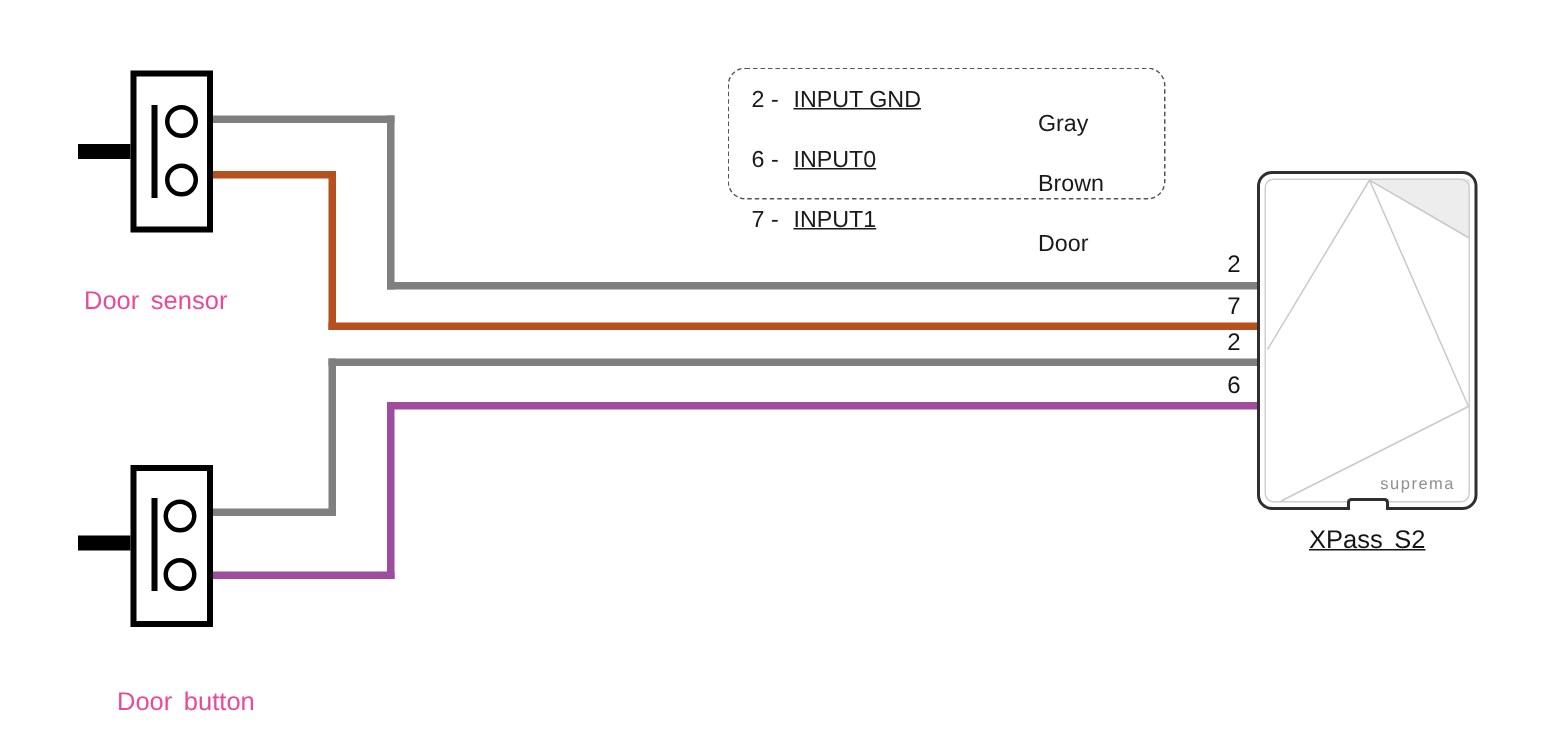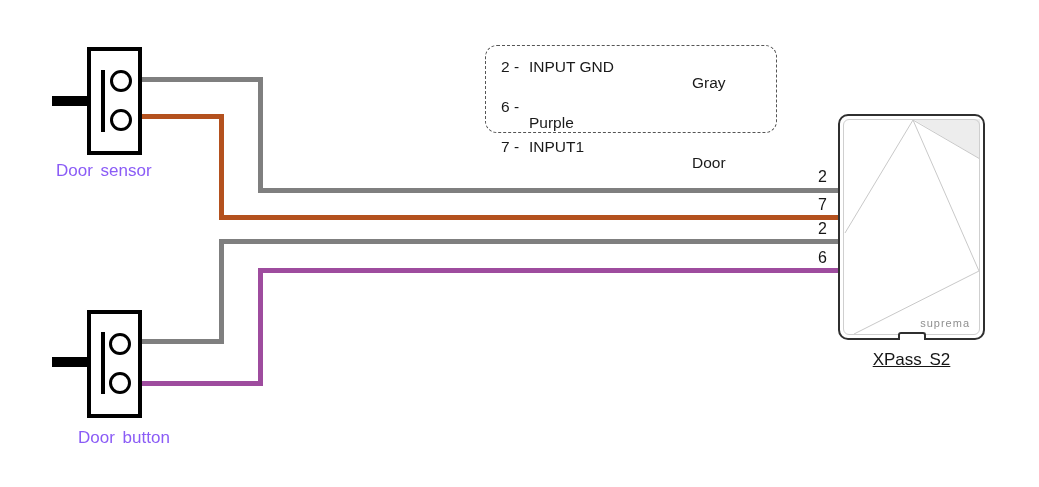--- a/index.html
+++ b/index.html
@@ -5,31 +5,31 @@
   html,body{margin:0;padding:0;background:#fff;}
   #canvas{
     position:relative;width:1039px;height:487px;background:#ffffff;overflow:hidden;
     font-family:"Liberation Sans","DejaVu Sans",sans-serif;color:#1a1a1a;
   }
   
   .switch-box{position:absolute;width:55px;height:108px;border:4px solid #000;background:#fff;box-sizing:border-box;}
   .switch-arm{position:absolute;width:51px;height:10px;background:#000;}
   .switch-pole{position:absolute;width:4px;background:#000;}
   .terminal{position:absolute;width:16px;height:16px;border:3px solid #000;border-radius:50%;background:#fff;}
-  .comp-label{position:absolute;font-size:17px;color:#8b5cf6;white-space:nowrap;word-spacing:3px;}
+  .comp-label{position:absolute;font-size:17px;color:#ec4899;white-space:nowrap;word-spacing:3px;margin-top:30px;}
   
   .wire{position:absolute;background:#7f7f7f;}
   
   .pin-label{position:absolute;width:34px;text-align:right;font-size:16px;color:#151515;}
   
   .legend{position:absolute;left:485px;top:45px;width:292px;height:88px;border:1px dashed #555;
           border-radius:12px;background:#fff;box-sizing:border-box;padding:9px 0 0 15px;}
   .legend-row{display:flex;line-height:24px;font-size:15.5px;}
   .lg-pin{width:28px;}
-  .lg-signal{width:163px;}
+  .lg-signal{width:163px;text-decoration:underline;}
   .lg-color{flex:1;margin-top:16px;}
   
   .device{position:absolute;left:838px;top:114px;width:147px;height:226px;border:2px solid #2f2f2f;
           border-radius:10px;background:#fff;box-sizing:border-box;}
   .device-inner{position:absolute;left:3px;top:3px;right:3px;bottom:3px;border:1px solid #cfcfcf;border-radius:6px;}
   .device svg{position:absolute;left:0;top:0;}
   .brand{position:absolute;right:13px;bottom:9px;font-size:11px;color:#8f8f8f;letter-spacing:1px;}
   .notch{position:absolute;left:50%;bottom:-2px;margin-left:-14px;width:28px;height:8px;background:#fff;
          border:2px solid #2f2f2f;border-bottom:none;border-radius:3px 3px 0 0;box-sizing:border-box;}
   .device-label{position:absolute;left:838px;top:350px;width:147px;text-align:center;font-size:17px;color:#151515;word-spacing:3px;text-decoration:underline;}
@@ -40,21 +40,22 @@
 <div id="canvas">
 
   <div class="legend">
     <div class="legend-row">
       <span class="lg-pin">2 -</span>
       <span class="lg-signal">INPUT GND</span>
       <span class="lg-color">Gray</span>
     </div>
     <div class="legend-row">
       <span class="lg-pin">6 -</span>
-      <span class="lg-color">Purple</span>
+      <span class="lg-signal">INPUT0</span>
+      <span class="lg-color">Brown</span>
     </div>
     <div class="legend-row">
       <span class="lg-pin">7 -</span>
       <span class="lg-signal">INPUT1</span>
       <span class="lg-color">Door</span>
     </div>
   </div>
 
   <div class="wire" style="left: 142px; top: 77px; width: 121px; height: 5px; background: rgb(127, 127, 127);"></div>
   <div class="wire" style="left: 258px; top: 77px; width: 5px; height: 116px; background: rgb(127, 127, 127);"></div>

